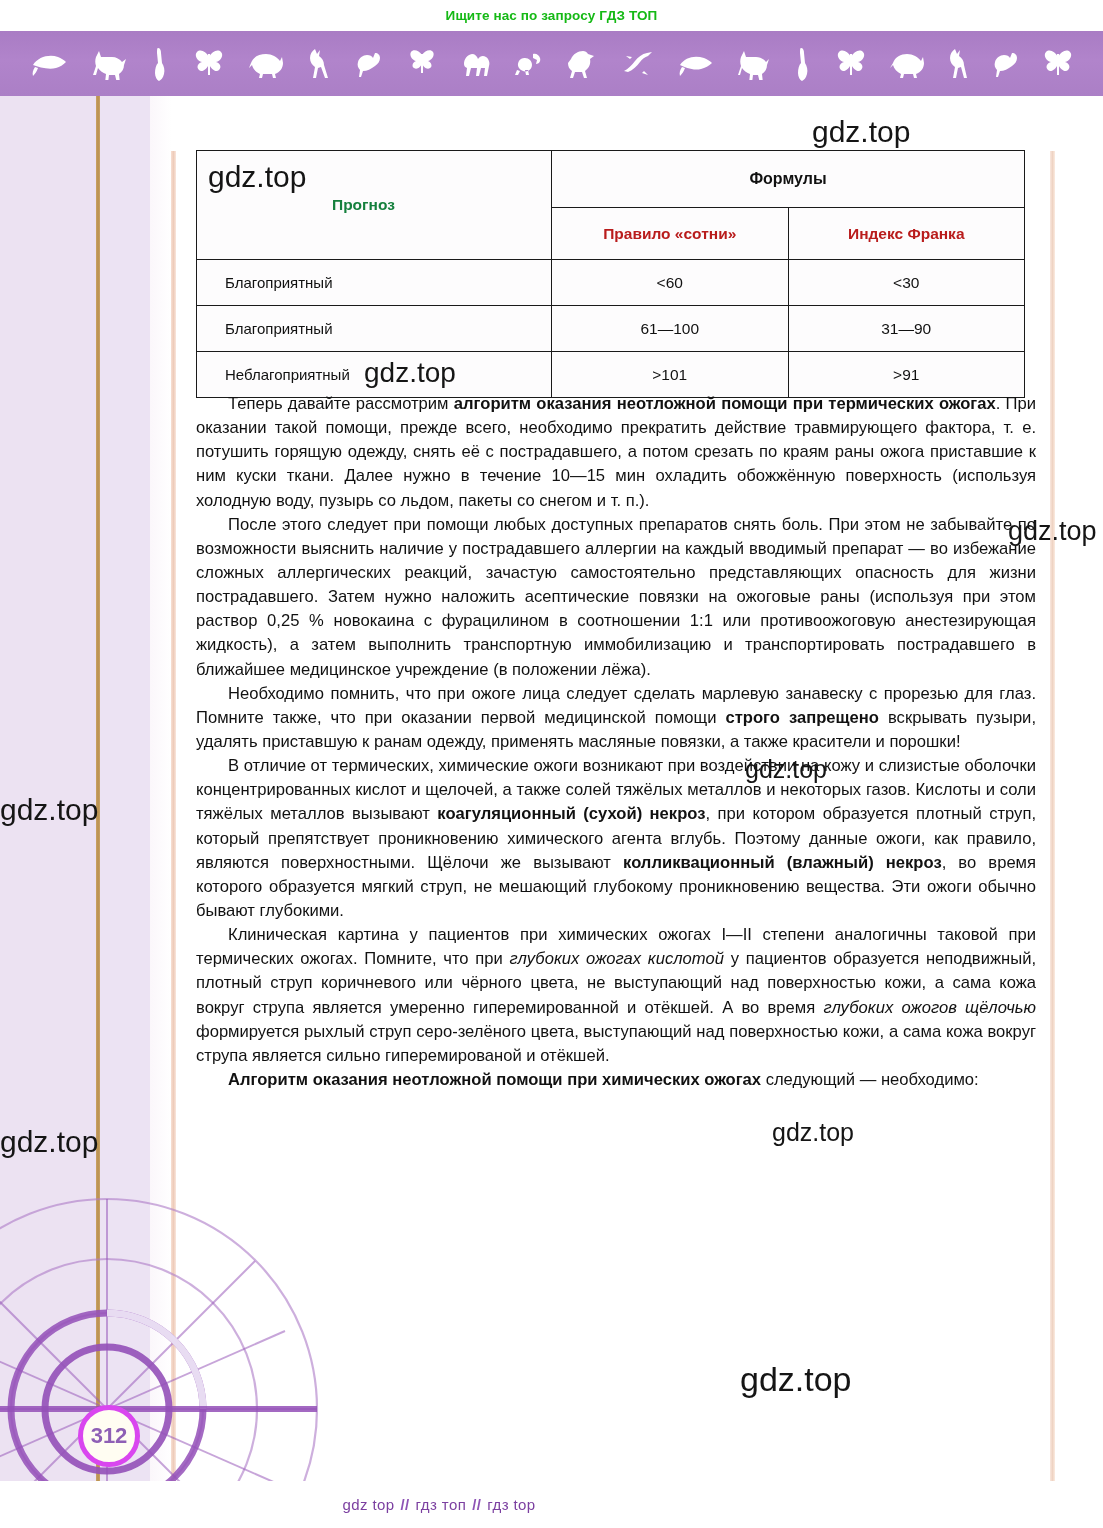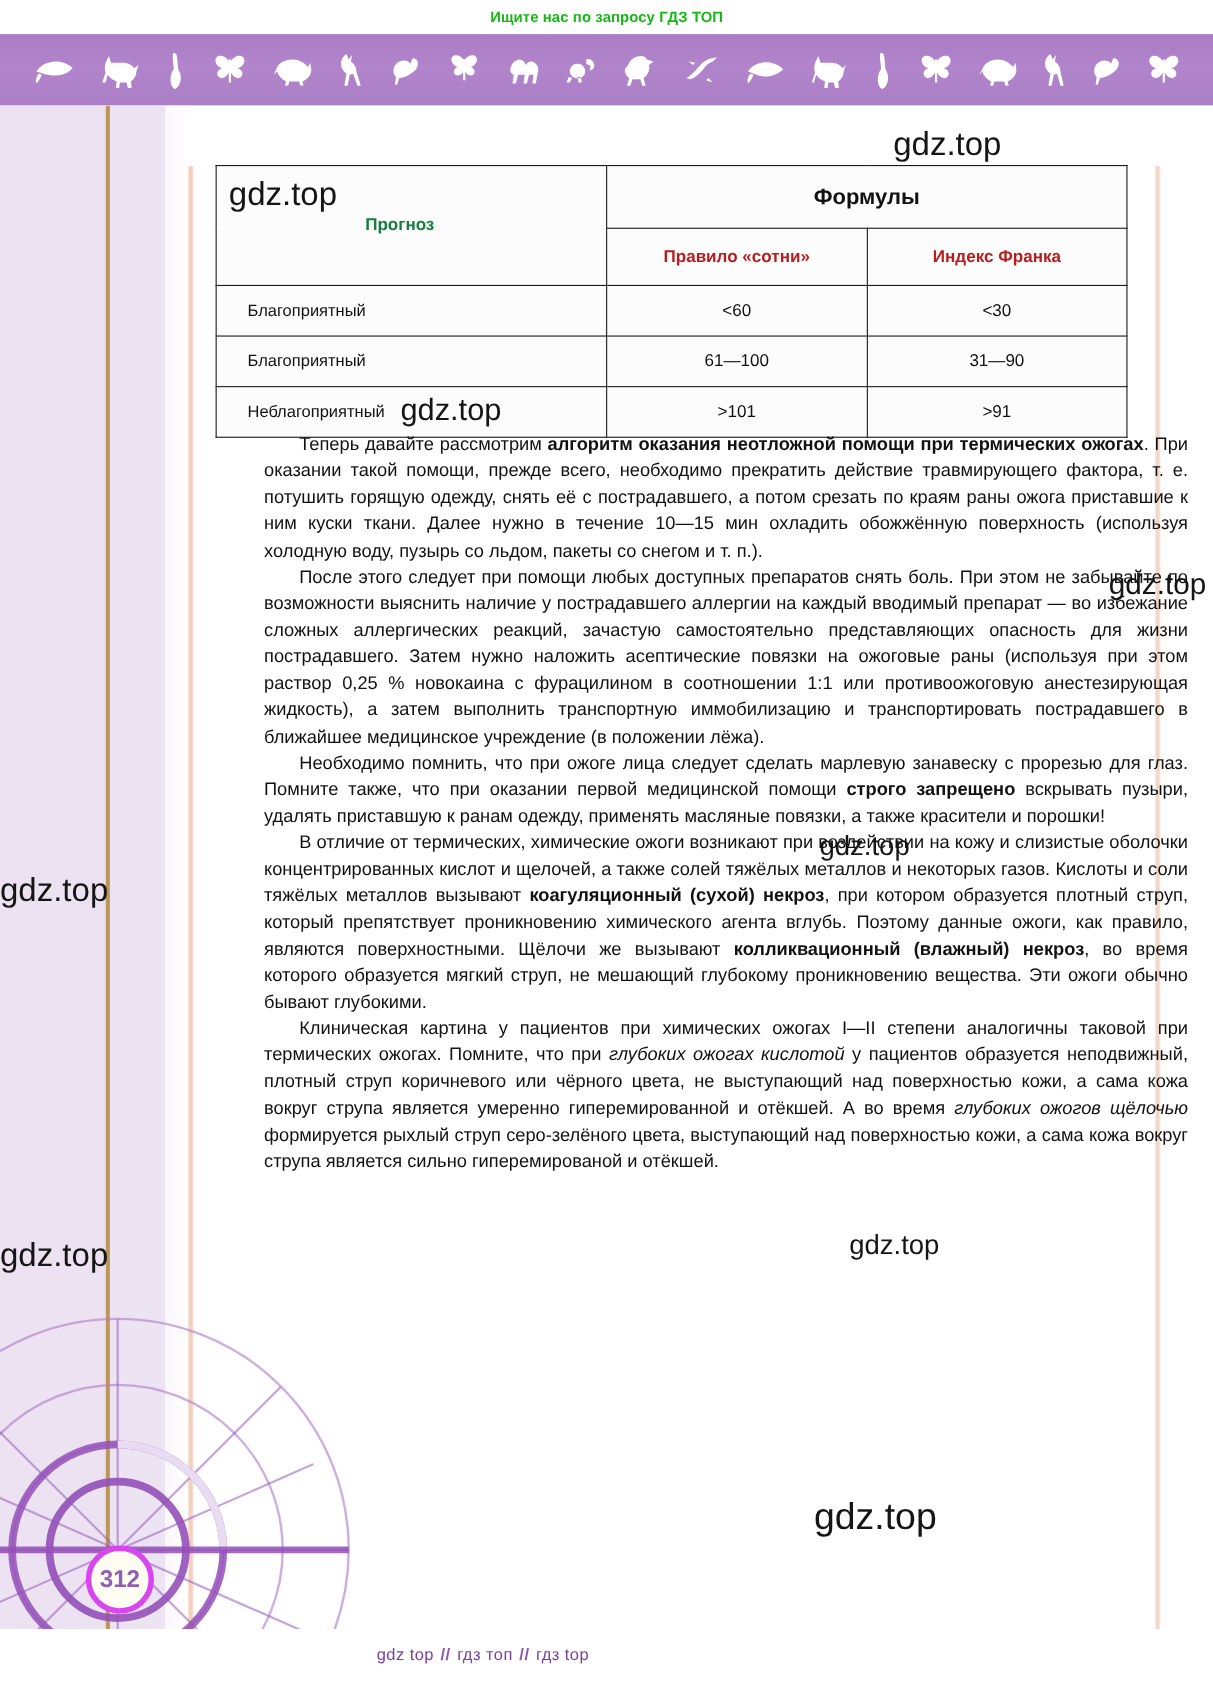--- a/index.html
+++ b/index.html
@@ -113,21 +113,21 @@
     font-family:"Liberation Sans", sans-serif;
   }
   .th-prognoz{
     height:57px; width:355px;
     text-align:left; vertical-align:middle;
     padding-left:135px !important;
     font-size:15.5px; font-weight:700; color:#15803d;
   }
   .th-formuly{
     height:57px; text-align:center; vertical-align:middle;
-    font-size:20px; font-weight:700; color:#111;
+    font-size:16px; font-weight:700; color:#111;
   }
   .th-sub{
     height:52px; text-align:center; vertical-align:middle;
     font-size:15.5px; font-weight:700; color:#b91c1c;
   }
   td.rowlabel{
     height:46px; text-align:left; vertical-align:middle;
     padding-left:28px !important;
     font-size:15px; font-weight:400; color:#111;
   }
@@ -138,21 +138,20 @@
 
   
   .body-text{
     position:absolute; left:0px; top:296px; width:840px;
     font-size:16.6px;
     line-height:1.455;
     color:#111;
     text-align:justify;
     font-family:"Liberation Sans", sans-serif;
     hyphens:manual;
-    margin-left:44px;
   }
   .body-text p{
     margin:0 0 0 0;
     text-indent:32px;
     text-align:justify;
     text-justify:inter-word;
   }
   .body-text p.last{ }
   .body-text b{ font-weight:700; }
   .body-text i{ font-style:italic; }
@@ -369,20 +368,21 @@
       <p><span>Теперь давайте рассмотрим </span><b>алгоритм оказания неотложной помощи при термических ожогах</b><span>. При оказании такой помощи, прежде всего, необходимо прекратить действие травмирующего фактора, т. е. потушить горящую одежду, снять её с пострадавшего, а потом срезать по краям раны ожога приставшие к ним куски ткани. Далее нужно в течение 10—15 мин охладить обожжённую поверхность (используя холодную воду, пузырь со льдом, пакеты со снегом и т. п.).</span></p>
 
       <p>После этого следует при помощи любых доступных препаратов снять боль. При этом не забывайте по возможности выяснить наличие у пострадавшего аллергии на каждый вводимый препарат — во избежание сложных аллергических реакций, зачастую самостоятельно представляющих опасность для жизни пострадавшего. Затем нужно наложить асептические повязки на ожоговые раны (используя при этом раствор 0,25 % новокаина с фурацилином в соотношении 1:1 или противоожоговую анестезирующая жидкость), а затем выполнить транспортную иммобилизацию и транспортировать пострадавшего в ближайшее медицинское учреждение (в положении лёжа).</p>
 
       <p><span>Необходимо помнить, что при ожоге лица следует сделать марлевую занавеску с прорезью для глаз. Помните также, что при оказании первой медицинской помощи </span><b>строго запрещено</b><span> вскрывать пузыри, удалять приставшую к ранам одежду, применять масляные повязки, а также красители и порошки!</span></p>
 
       <p><span>В отличие от термических, химические ожоги возникают при воздействии на кожу и слизистые оболочки концентрированных кислот и щелочей, а также солей тяжёлых металлов и некоторых газов. Кислоты и соли тяжёлых металлов вызывают </span><b>коагуляционный (сухой) некроз</b><span>, при котором образуется плотный струп, который препятствует проникновению химического агента вглубь. Поэтому данные ожоги, как правило, являются поверхностными. Щёлочи же вызывают </span><b>колликвационный (влажный) некроз</b><span>, во время которого образуется мягкий струп, не мешающий глубокому проникновению вещества. Эти ожоги обычно бывают глубокими.</span></p>
 
       <p><span>Клиническая картина у пациентов при химических ожогах I—II степени аналогичны таковой при термических ожогах. Помните, что при </span><i>глубоких ожогах кислотой</i><span> у пациентов образуется неподвижный, плотный струп коричневого или чёрного цвета, не выступающий над поверхностью кожи, а сама кожа вокруг струпа является умеренно гиперемированной и отёкшей. А во время </span><i>глубоких ожогов щёлочью</i><span> формируется рыхлый струп серо-зелёного цвета, выступающий над поверхностью кожи, а сама кожа вокруг струпа является сильно гиперемированой и отёкшей.</span></p>
 
+      <p class="last"><b>Алгоритм оказания неотложной помощи при химических ожогах</b><span> следующий — необходимо:</span></p>
 
     </div>
   </div>
 </div>
 
 <div id="watermark-layer">
     <div class="wm" style="left: 812px; top: 115px; font-size: 30px;">gdz.top</div>
     <div class="wm" style="left: 208px; top: 160px; font-size: 30px;">gdz.top</div>
     <div class="wm" style="left: 364px; top: 357px; font-size: 28px;">gdz.top</div>
     <div class="wm" style="left: 1008px; top: 516px; font-size: 27px;">gdz.top</div>

